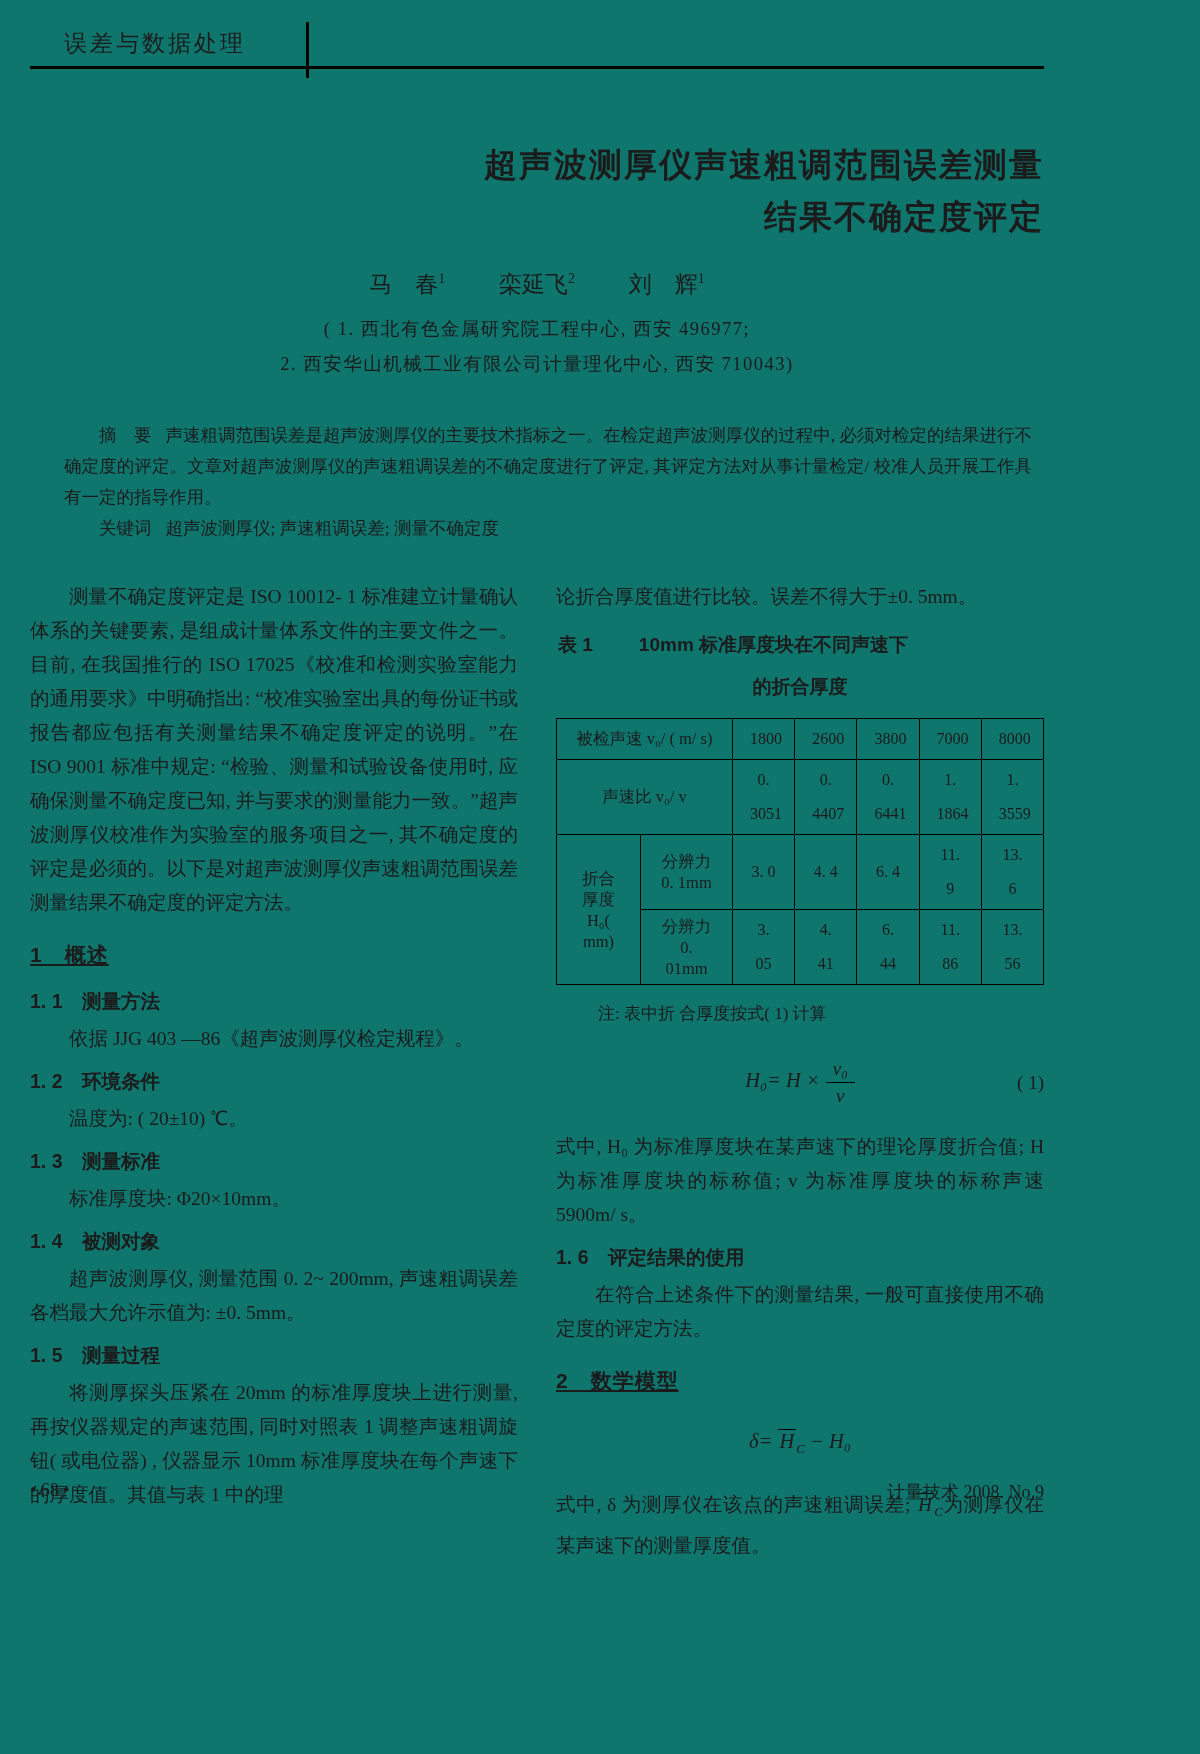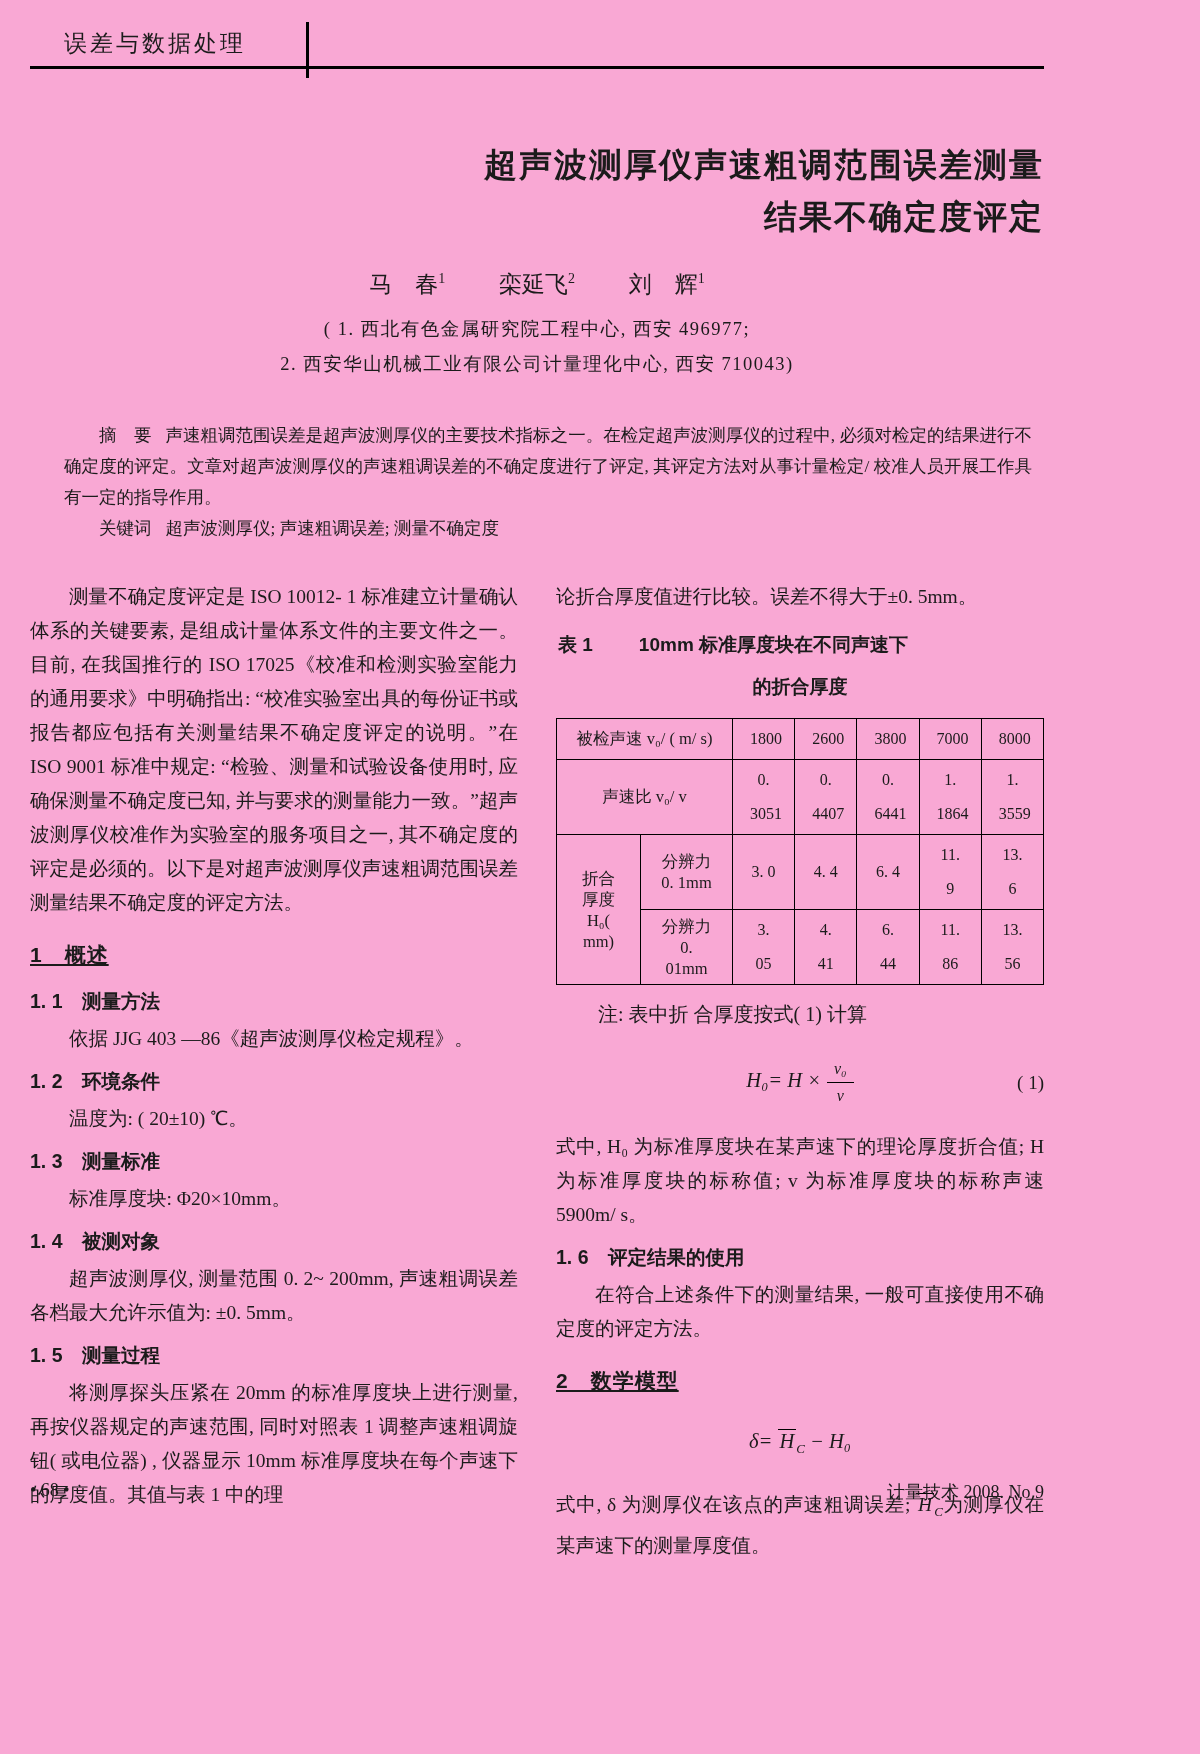--- a/index.html
+++ b/index.html
@@ -3,21 +3,21 @@
 <meta charset="utf-8">
 <style>
   html, body { margin: 0; padding: 0; }
   body {
     width: 1200px; height: 1754px;
     background: #ffffff;
     font-family: "Liberation Serif", serif;
     color: #1b1b1b;
   }
   .page { position: relative; width: 1200px; height: 1754px; box-sizing: border-box;
-          padding: 20px 156px 0 30px; overflow: hidden; background: #f9a8d4; }
+          padding: 20px 156px 0 30px; overflow: hidden; background: #0f766e; }
 
   
   .running-head { position: relative; height: 46px; border-bottom: 3px solid #000; }
   .rh-label { position: absolute; left: 34px; top: 8px; font-family: "Liberation Sans", sans-serif;
               font-size: 23px; letter-spacing: 3px; }
   .rh-vrule { position: absolute; left: 276px; top: 2px; width: 3px; height: 56px; background: #000; }
 
   
   .title { margin-top: 70px; text-align: right; font-family: Liberation Sans, sans-serif;
            font-weight: bold; font-size: 33px; line-height: 52px; letter-spacing: 2px; }
@@ -44,29 +44,29 @@
   .table-caption { margin-top: 14px; font-family: "Liberation Sans", sans-serif; font-weight: bold;
                    font-size: 19px; padding-left: 2px; display: flex; gap: 46px; }
   .table-caption-2 { text-align: center; font-family: "Liberation Sans", sans-serif; font-weight: bold;
                      font-size: 19px; margin-top: 8px; }
   table.data { border-collapse: collapse; width: 100%; margin-top: 14px; font-size: 16px; table-layout: fixed; }
   table.data td { border: 1.5px solid #000; text-align: center; vertical-align: middle; padding: 3px 17px; }
   td.lbl { font-size: 16.5px; }
   .pre { white-space: pre-line; line-height: 21px; }
   tr.r12 td { height: 32px; }
   tr.r34 td { height: 62px; }
-  .table-note { margin: 12px 0 0 42px; font-size: 20px; }
+  .table-note { margin: 12px 0 0 42px; font-size: 17px; }
 
   
   .formula-row { position: relative; margin: 26px 0 22px; text-align: center; font-size: 20.5px; }
   .eq-number { position: absolute; right: 0; top: 50%; transform: translateY(-50%);
                font-size: 19px; font-style: normal; }
   .it { font-style: italic; }
   .frac { display: inline-flex; flex-direction: column; vertical-align: middle; margin-left: 6px;
-          font-size: 16px; line-height: 24px; }
+          font-size: 19px; line-height: 24px; }
   .frac .num { border-bottom: 1.5px solid #000; padding: 0 7px 1px; }
   .frac .den { padding-top: 1px; }
   .overbar { display: inline-block; border-top: 1.5px solid #000; padding: 1px 2px 0; line-height: 1.05; }
   sub { font-size: 13px; }
 
   
   .footer { position: absolute; left: 30px; width: 1014px; top: 1480px; display: flex;
             justify-content: space-between; font-size: 18px; }
 </style>
 </head>

